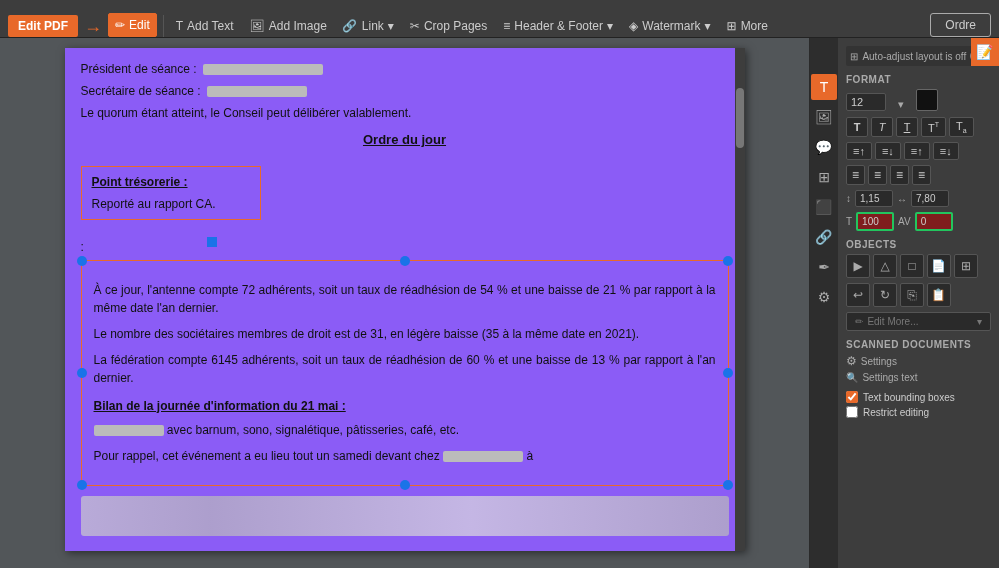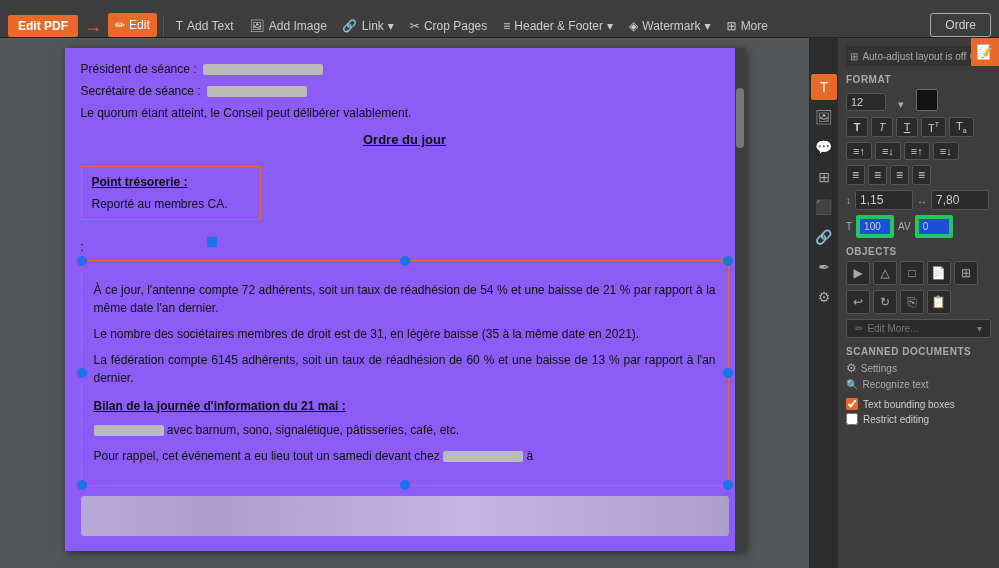--- a/index.html
+++ b/index.html
@@ -316,41 +316,41 @@
     
     .spacing-row {
       display: flex;
       align-items: center;
       gap: 4px;
       margin-bottom: 5px;
       font-size: 10px;
       color: #aaa;
     }
     .spacing-input {
-      width: 58px;
+      width: 38px;
       background: #2a2a2a;
       border: 1px solid #555;
       color: #ccc;
       padding: 2px 4px;
-      font-size: 12px;
+      font-size: 10px;
       border-radius: 2px;
     }
 
     .scale-row {
       display: flex;
       align-items: center;
       gap: 4px;
       font-size: 10px;
       color: #aaa;
       margin-bottom: 8px;
     }
     .scale-input {
       width: 38px;
-      background: #1d4ed8;
-      border: 4px solid #22c55e;
+      background: #7f1d1d;
+      border: 2px solid #22c55e;
       color: #ccc;
       padding: 2px 4px;
       font-size: 10px;
       border-radius: 2px;
     }
 
     
     .objects-btn-row {
       display: flex;
       gap: 3px;
@@ -538,21 +538,21 @@
         </div>
         <div class="pdf-line">
           <span>Le quorum étant atteint, le Conseil peut délibérer valablement.</span>
         </div>
 
         <div class="ordre-du-jour">Ordre du jour</div>
 
         
         <div class="point-tresorerie-box">
           <div class="point-tresorerie-title">Point trésorerie :</div>
-          <div>Reporté au membres CA.</div>
+          <div>Reporté au rapport CA.</div>
         </div>
 
         
         <div class="point-adhesions-row">
           <span>:</span>
 
           <div style="position:relative; margin-left: 120px;">
             <div style="width:10px;height:10px;background:#1a73e8;border-radius:50;position:absolute;top:-10px;left:50%;transform:translateX(-50%);"></div>
           </div>
         </div>
@@ -699,21 +699,21 @@
         </button>
 
         
         <div class="panel-section-title">SCANNED DOCUMENTS</div>
         <div class="scanned-row">
           <span class="gear-icon">⚙</span>
           <span>Settings</span>
         </div>
         <div class="scanned-row">
           <span>🔍</span>
-          <span>Recognize text</span>
+          <span>Settings text</span>
         </div>
 
         <div style="height:4px;"></div>
 
         
         <div class="checkbox-row">
           <input type="checkbox" checked="" style="">
           <label>Text bounding boxes</label>
         </div>
         <div class="checkbox-row">

